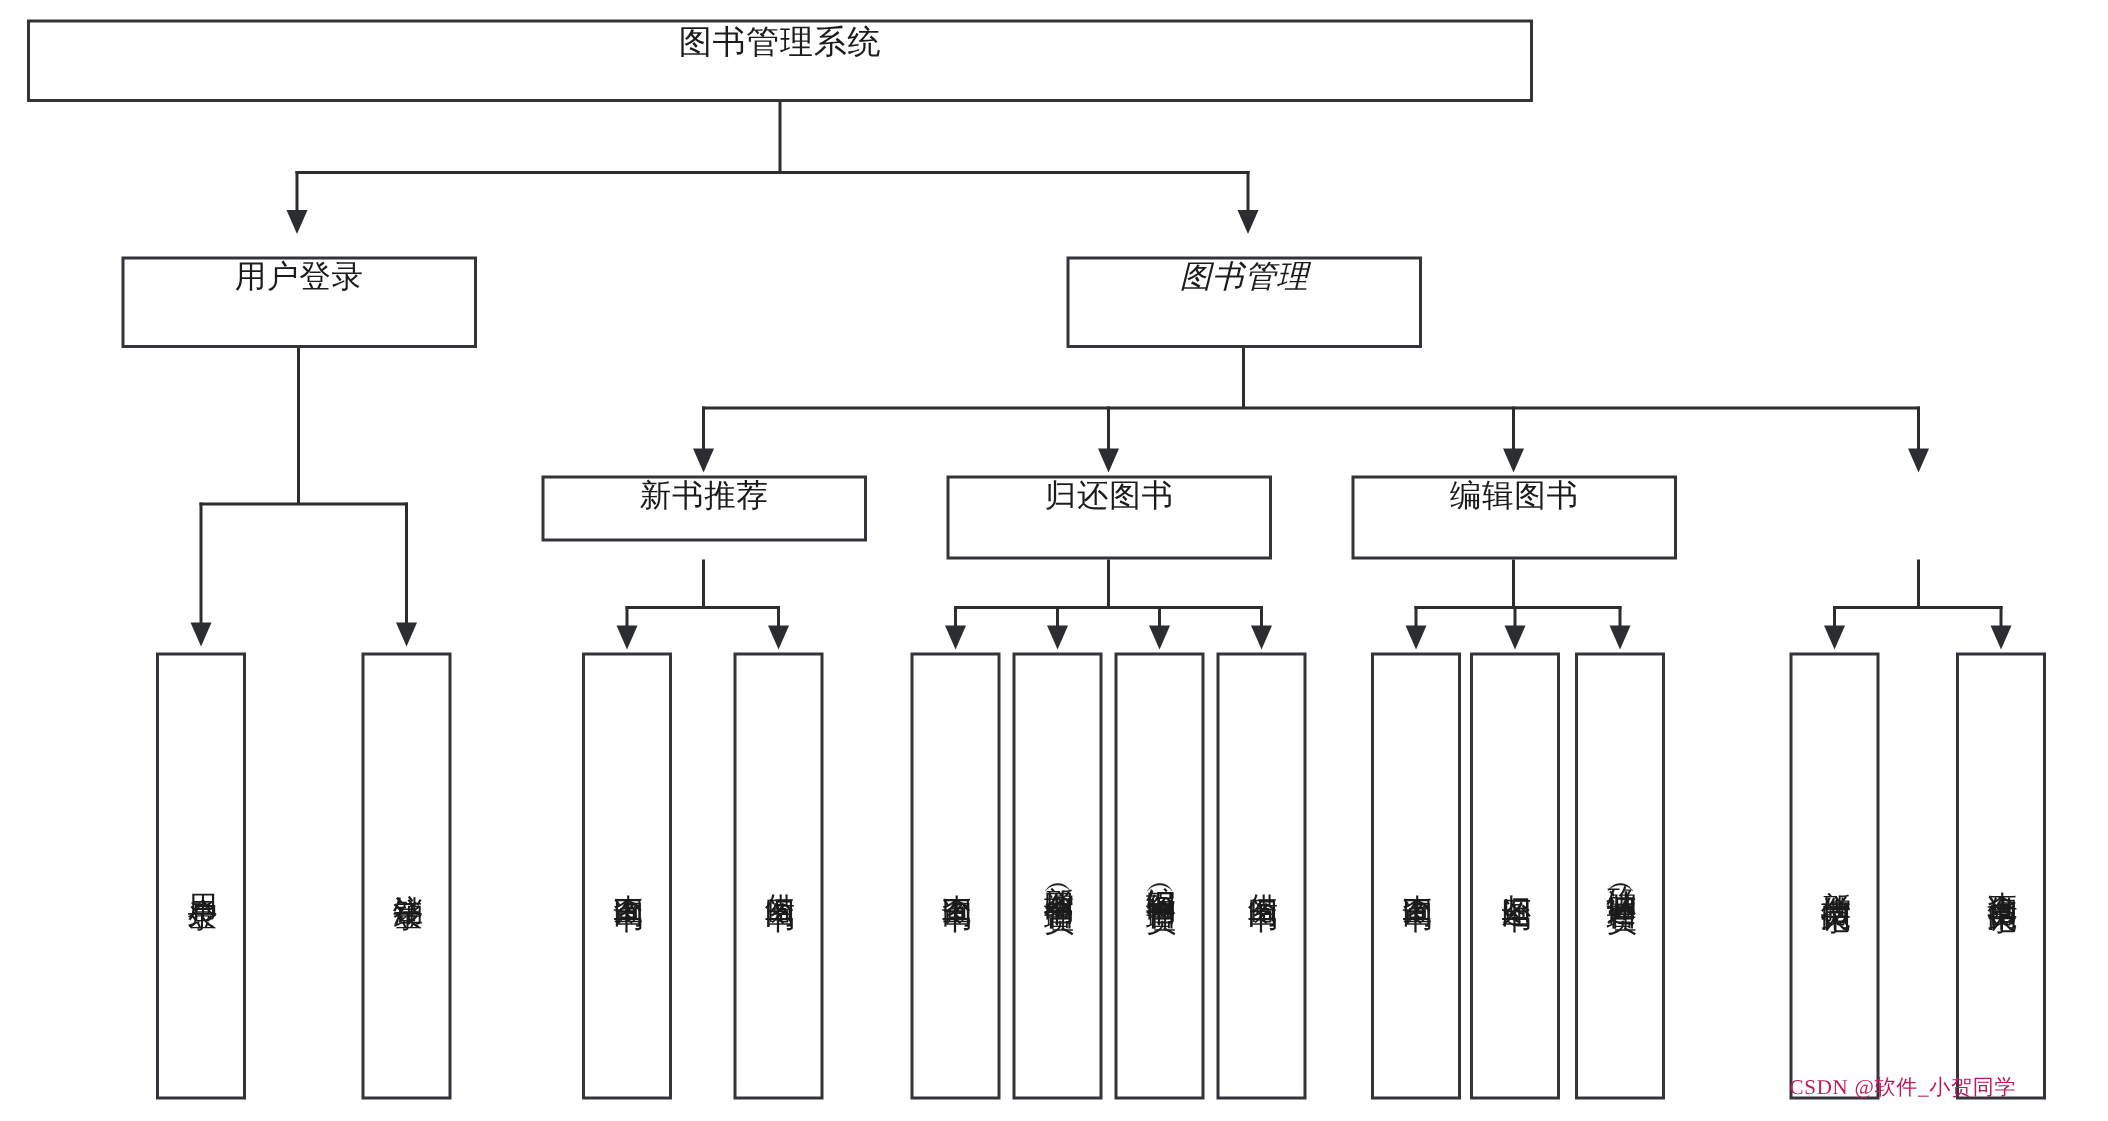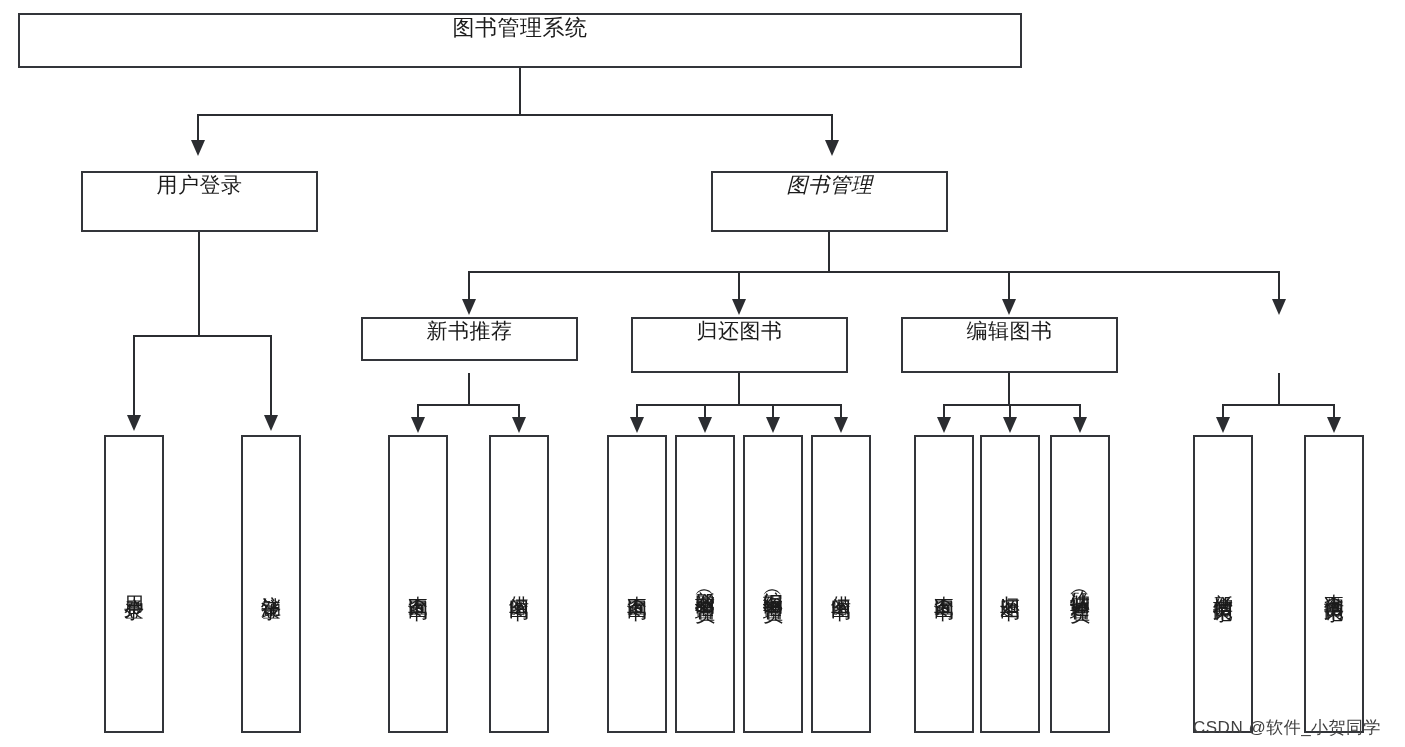--- a/index.html
+++ b/index.html
@@ -70,25 +70,26 @@
     position: absolute;
     width: 0;
     height: 0;
     border-left: 7px solid transparent;
     border-right: 7px solid transparent;
     border-top: 16px solid #2b2d31;
   }
   
   #watermark {
     position: absolute;
-    color: #404040;
-    font-size: 17px;
+    color: #be185d;
+    font-size: 14px;
     letter-spacing: 0.5px;
     white-space: nowrap;
     user-select: none;
+    font-family: Liberation Serif, serif;
   }
 </style>
 </head>
 <body>
 
 <div id="canvas">
 
   <div class="node horiz root" style="left:18px; top:13px; width:1004px; height:55px;">
     <span class="label">图书管理系统</span>
   </div>

